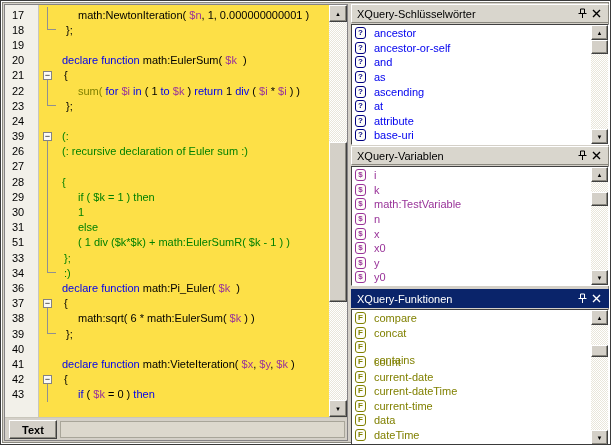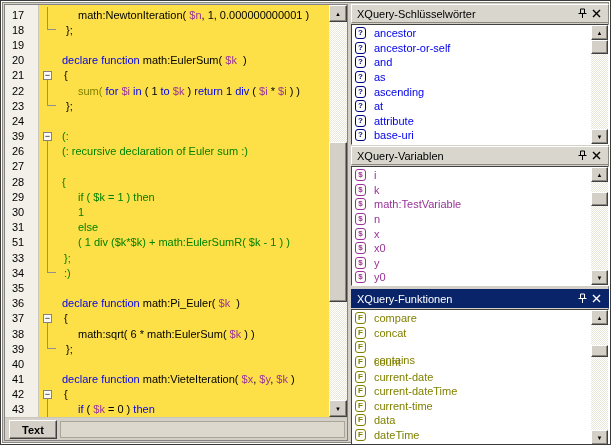--- a/index.html
+++ b/index.html
@@ -132,21 +132,20 @@
           <div class="line"><span class="lnum">39</span><span class="fold"><span class="fbox">−</span><span class="fline-below"></span></span><span class="ctext" style="padding-left: 0px;"><span style="color: rgb(0, 128, 0);">(:</span></span></div>
           <div class="line"><span class="lnum">26</span><span class="fold"><span class="fline-full"></span></span><span class="ctext" style="padding-left: 0px;"><span style="color: rgb(0, 128, 0);">(: recursive declaration of Euler sum :)</span></span></div>
           <div class="line"><span class="lnum">27</span><span class="fold"><span class="fline-full"></span></span></div>
           <div class="line"><span class="lnum">28</span><span class="fold"><span class="fline-full"></span></span><span class="ctext" style="padding-left: 0px;"><span style="color: rgb(0, 128, 0);">{</span></span></div>
           <div class="line"><span class="lnum">29</span><span class="fold"><span class="fline-full"></span></span><span class="ctext" style="padding-left: 16px;"><span style="color: rgb(0, 128, 0);">if ( $k = 1 ) then</span></span></div>
           <div class="line"><span class="lnum">30</span><span class="fold"><span class="fline-full"></span></span><span class="ctext" style="padding-left: 16px;"><span style="color: rgb(0, 128, 0);">1</span></span></div>
           <div class="line"><span class="lnum">31</span><span class="fold"><span class="fline-full"></span></span><span class="ctext" style="padding-left: 16px;"><span style="color: rgb(0, 128, 0);">else</span></span></div>
           <div class="line"><span class="lnum">51</span><span class="fold"><span class="fline-full"></span></span><span class="ctext" style="padding-left: 16px;"><span style="color: rgb(0, 128, 0);">( 1 div ($k*$k) + math:EulerSumR( $k - 1 ) )</span></span></div>
           <div class="line"><span class="lnum">33</span><span class="fold"><span class="fline-full"></span></span><span class="ctext" style="padding-left: 2px;"><span style="color: rgb(0, 128, 0);">};</span></span></div>
           <div class="line"><span class="lnum">34</span><span class="fold"><span class="fend"></span></span><span class="ctext" style="padding-left: 2px;"><span style="color: rgb(0, 128, 0);">:)</span></span></div>
-          <div class="line"><span class="lnum">35</span><span class="fold"></span><span class="ctext" style="padding-left: 0px;"></span></div>
           <div class="line"><span class="lnum">36</span><span class="fold"></span><span class="ctext" style="padding-left: 0px;"><span style="color: rgb(0, 0, 238);">declare function</span><span style="color: rgb(0, 0, 0);"> math:Pi_Euler( </span><span style="color: rgb(153, 51, 153);">$k</span><span style="color: rgb(0, 0, 0);">  )</span></span></div>
           <div class="line"><span class="lnum">37</span><span class="fold"><span class="fbox">−</span><span class="fline-below"></span></span><span class="ctext" style="padding-left: 2px;"><span style="color: rgb(0, 0, 0);">{</span></span></div>
           <div class="line"><span class="lnum">38</span><span class="fold"><span class="fline-full"></span></span><span class="ctext" style="padding-left: 16px;"><span style="color: rgb(0, 0, 0);">math:sqrt( 6 * math:EulerSum( </span><span style="color: rgb(153, 51, 153);">$k</span><span style="color: rgb(0, 0, 0);"> ) )</span></span></div>
           <div class="line"><span class="lnum">39</span><span class="fold"><span class="fend"></span></span><span class="ctext" style="padding-left: 4px;"><span style="color: rgb(0, 0, 0);">};</span></span></div>
           <div class="line"><span class="lnum">40</span><span class="fold"></span><span class="ctext" style="padding-left: 0px;"></span></div>
           <div class="line"><span class="lnum">41</span><span class="fold"></span><span class="ctext" style="padding-left: 0px;"><span style="color: rgb(0, 0, 238);">declare function</span><span style="color: rgb(0, 0, 0);"> math:VieteIteration( </span><span style="color: rgb(153, 51, 153);">$x</span><span style="color: rgb(0, 0, 0);">, </span><span style="color: rgb(153, 51, 153);">$y</span><span style="color: rgb(0, 0, 0);">, </span><span style="color: rgb(153, 51, 153);">$k</span><span style="color: rgb(0, 0, 0);"> )</span></span></div>
           <div class="line"><span class="lnum">42</span><span class="fold"><span class="fbox">−</span><span class="fline-below"></span></span><span class="ctext" style="padding-left: 2px;"><span style="color: rgb(0, 0, 0);">{</span></span></div>
           <div class="line"><span class="lnum">43</span><span class="fold"><span class="fline-full"></span></span><span class="ctext" style="padding-left: 16px;"><span style="color: rgb(0, 0, 238);">if</span><span style="color: rgb(0, 0, 0);"> ( </span><span style="color: rgb(153, 51, 153);">$k</span><span style="color: rgb(0, 0, 0);"> = 0 ) </span><span style="color: rgb(0, 0, 238);">then</span></span></div>
         </div>
     </div>

